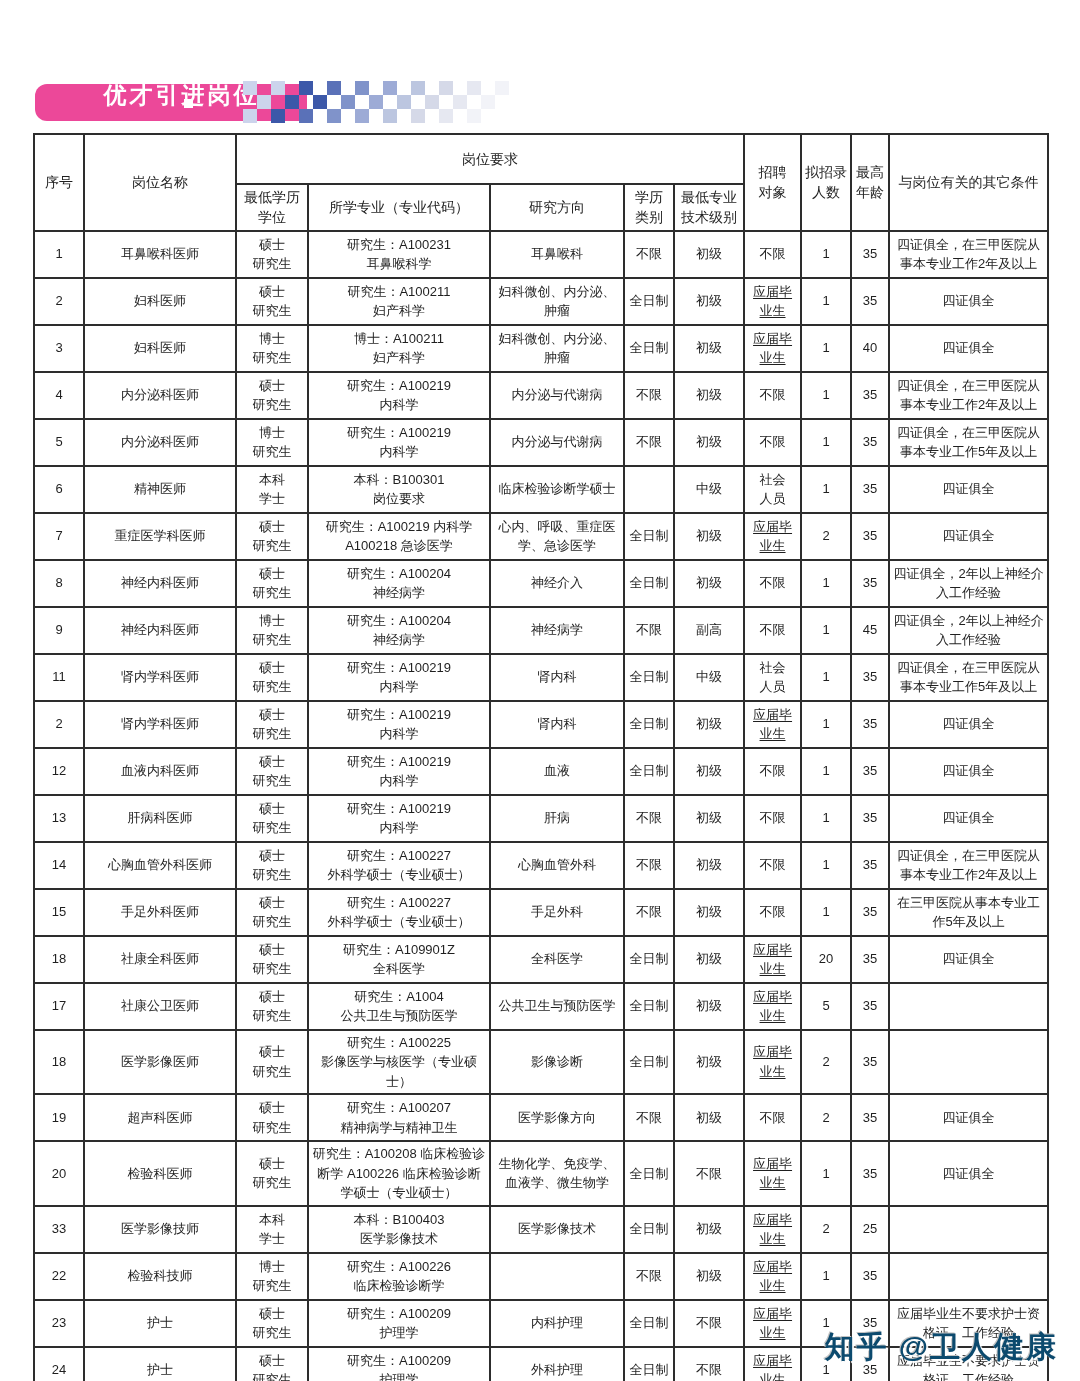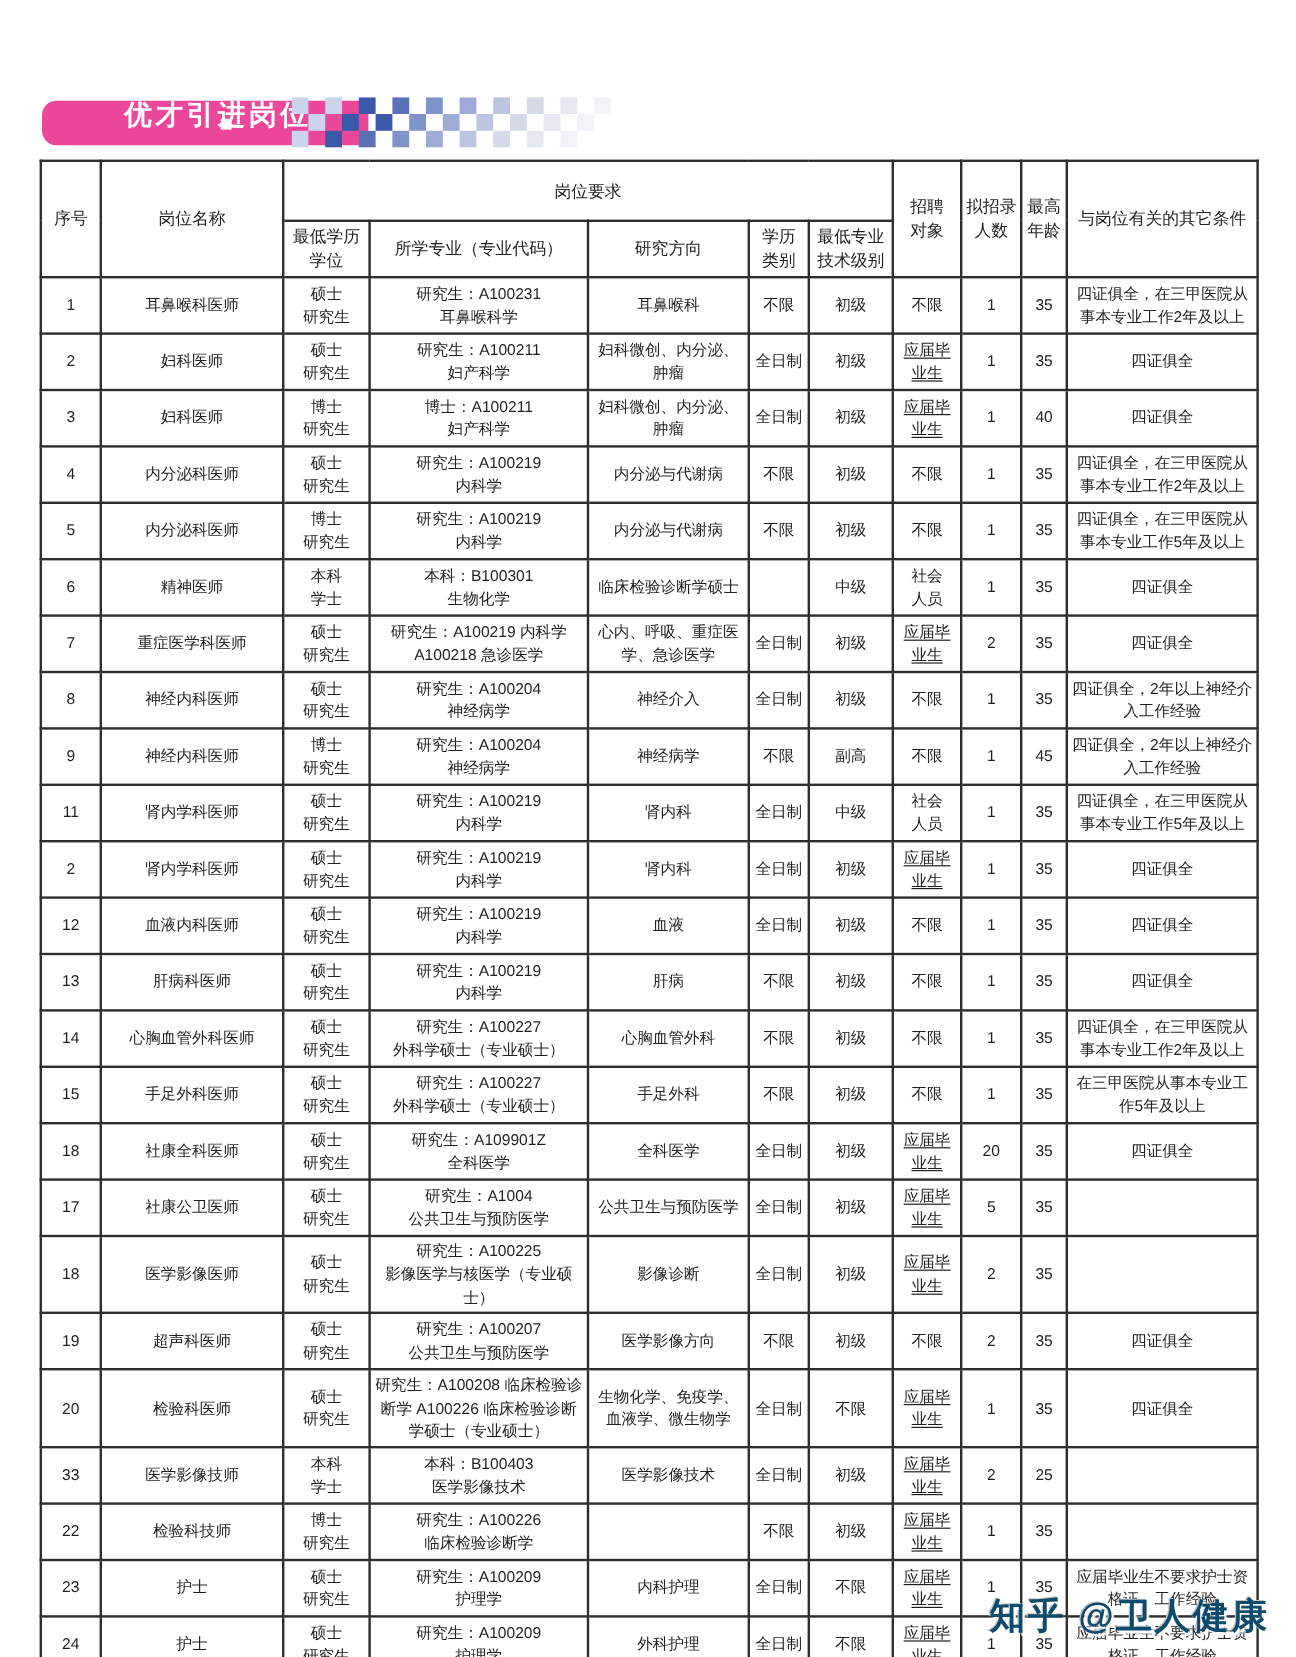--- a/index.html
+++ b/index.html
@@ -202,21 +202,21 @@
           <td>1</td>
           <td>35</td>
           <td>四证俱全，在三甲医院从事本专业工作5年及以上</td>
         </tr>
         <tr>
           <td>6</td>
           <td>精神医师</td>
           <td>本科
 学士</td>
           <td>本科：B100301
-生物化学</td>
+岗位要求</td>
           <td>临床检验诊断学硕士</td>
           <td></td>
           <td>中级</td>
           <td>社会
 人员</td>
           <td>1</td>
           <td>35</td>
           <td>四证俱全</td>
         </tr>
         <tr>
@@ -404,21 +404,21 @@
           <td>2</td>
           <td>35</td>
           <td></td>
         </tr>
         <tr>
           <td>19</td>
           <td>超声科医师</td>
           <td>硕士
 研究生</td>
           <td>研究生：A100207
-公共卫生与预防医学</td>
+精神病学与精神卫生</td>
           <td>医学影像方向</td>
           <td>不限</td>
           <td>初级</td>
           <td>不限</td>
           <td>2</td>
           <td>35</td>
           <td>四证俱全</td>
         </tr>
         <tr>
           <td>20</td>

